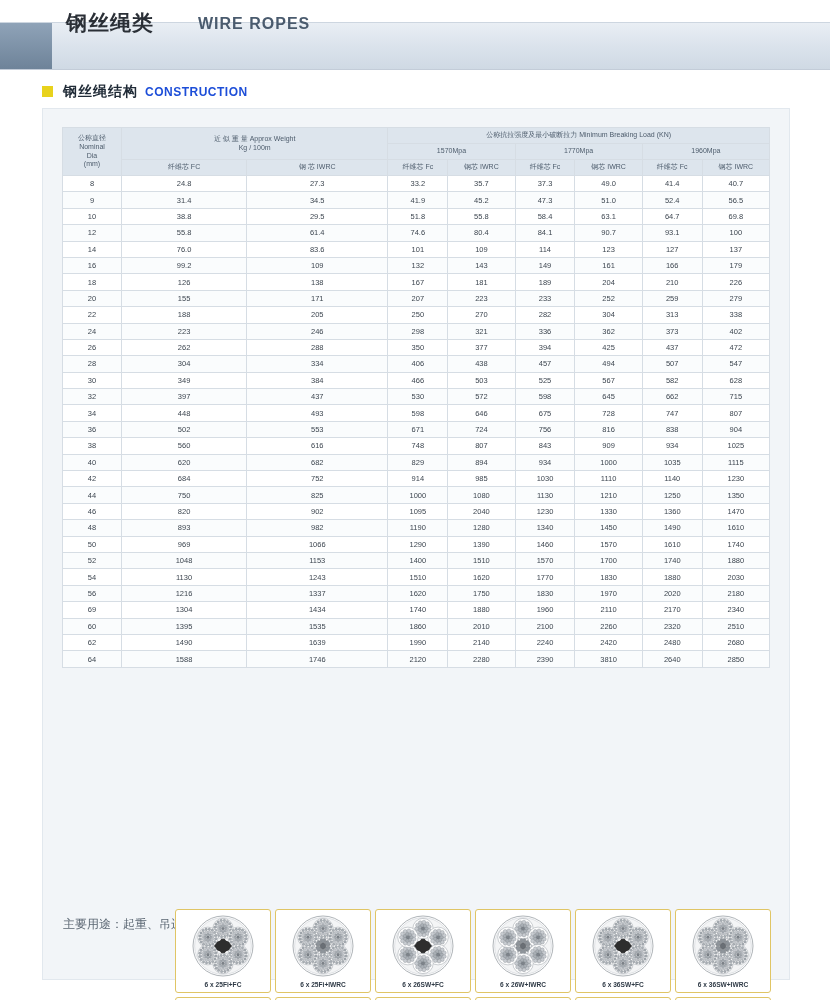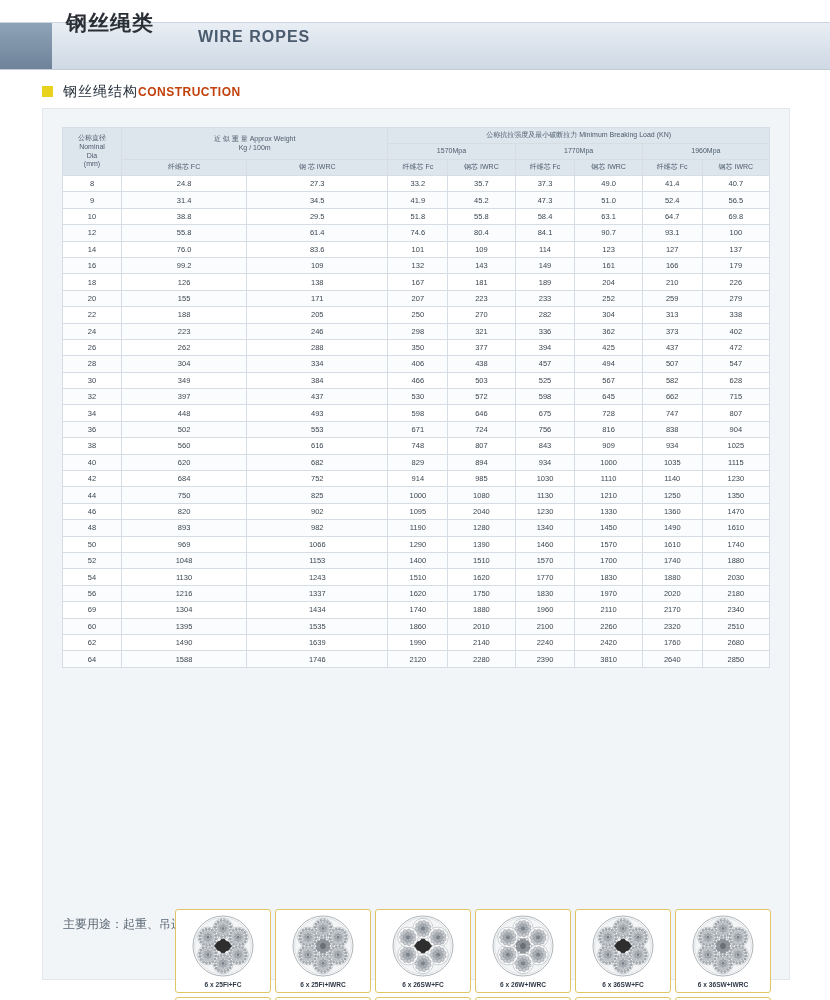--- a/index.html
+++ b/index.html
@@ -24,33 +24,33 @@
   }
   .header-accent{
     position:absolute;left:0;top:0;width:52px;height:100%;
     background:linear-gradient(to bottom,#8fa3b8,#6e8399);
   }
   .header-title{
     position:absolute;left:66px;top:9px;
     font-size:21px;font-weight:bold;color:#2a2f36;letter-spacing:1px;
   }
   .header-title-en{
-    position:absolute;left:198px;top:28px;
+    position:absolute;left:198px;top:15px;
     font-size:16px;font-weight:bold;color:#4a5b6e;letter-spacing:1px;
   }
   
   .sub-head{
     position:absolute;left:42px;top:82px;
   }
   .sub-square{
     display:inline-block;width:11px;height:11px;background:#e8d21c;
     margin-right:10px;vertical-align:middle;
   }
-  .sub-cn{font-size:14px;font-weight:normal;color:#1f2a36;vertical-align:middle;letter-spacing:1px;}
-  .sub-en{font-size:12px;font-weight:bold;color:#c2410c;vertical-align:middle;letter-spacing:0.5px;}
+  .sub-cn{font-size:14px;font-weight:bold;color:#1f2a36;vertical-align:middle;letter-spacing:1px;}
+  .sub-en{font-size:12px;font-weight:bold;color:#1d4ed8;vertical-align:middle;margin-left:7px;letter-spacing:0.5px;}
 
   
   .panel{
     position:absolute;left:42px;top:108px;width:746px;height:870px;
     background:#f2f5f8;
     border:1px solid #e2e8ee;
   }
   
   table.spec{
     position:absolute;left:19px;top:18px;
@@ -465,21 +465,21 @@
             <td>2510</td>
           </tr>
           <tr>
             <td>62</td>
             <td>1490</td>
             <td>1639</td>
             <td>1990</td>
             <td>2140</td>
             <td>2240</td>
             <td>2420</td>
-            <td>1760</td>
+            <td>2480</td>
             <td>2680</td>
           </tr>
           <tr>
             <td>64</td>
             <td>1588</td>
             <td>1746</td>
             <td>2120</td>
             <td>2280</td>
             <td>2390</td>
             <td>3810</td>

